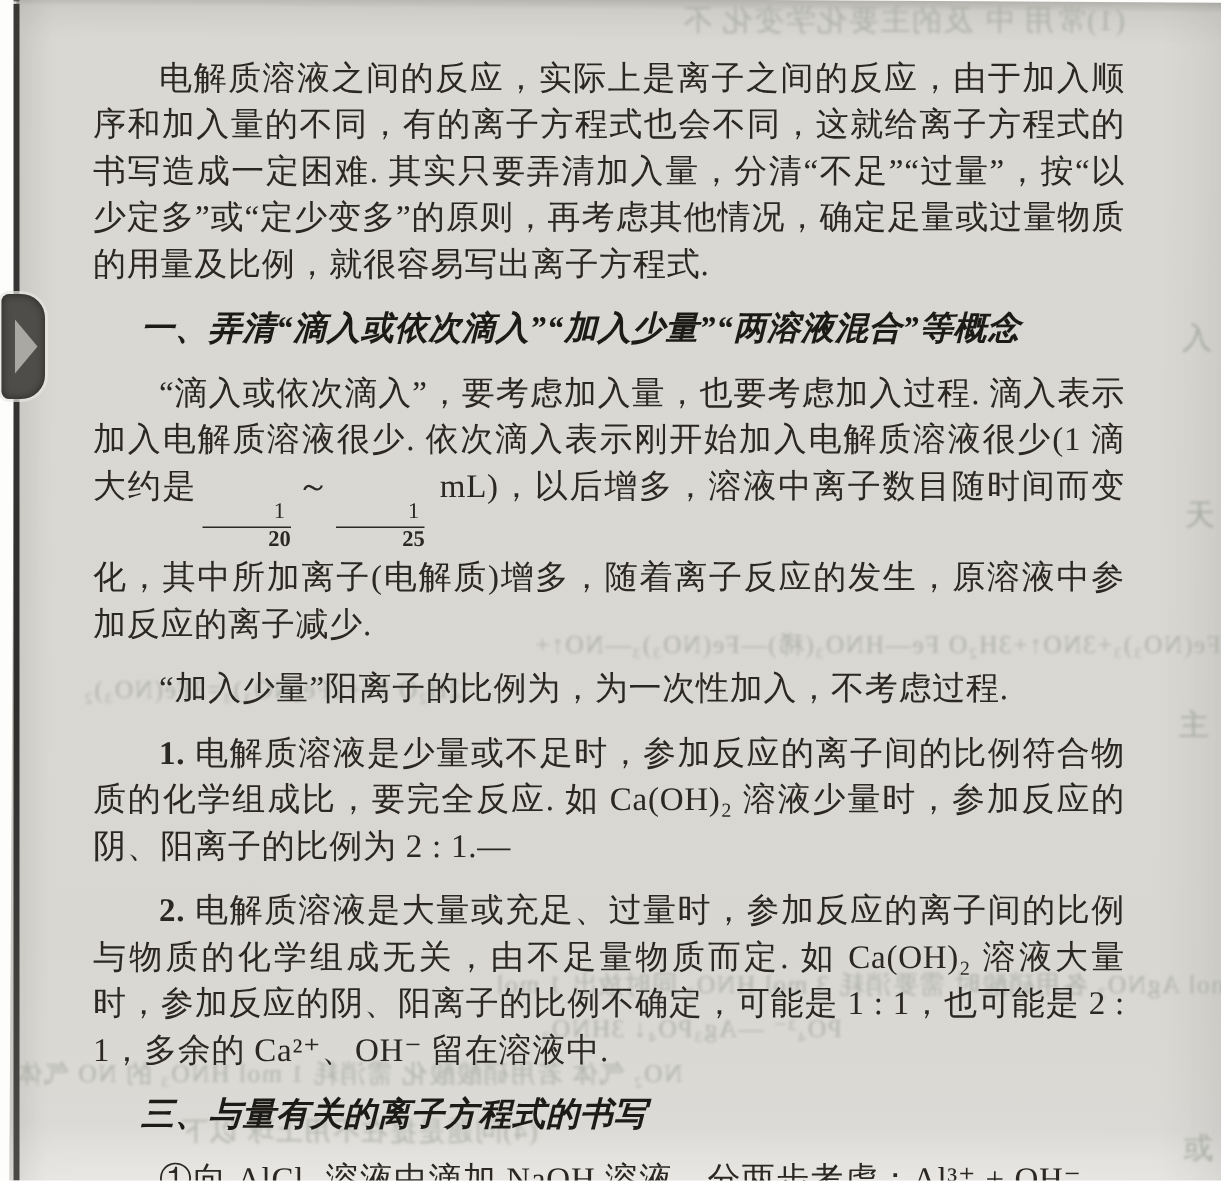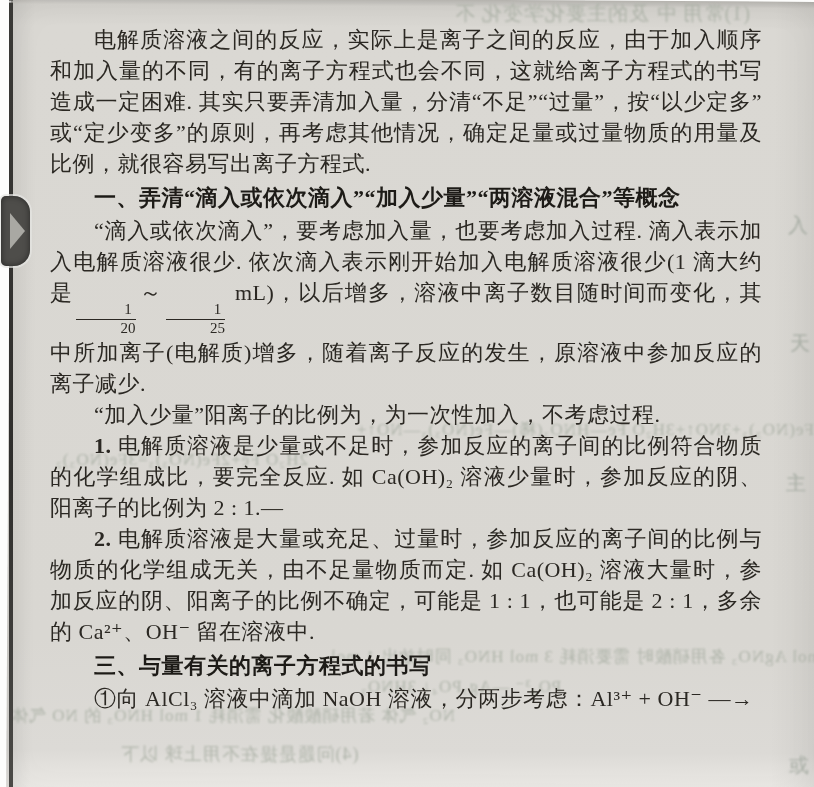--- a/index.html
+++ b/index.html
@@ -24,29 +24,29 @@
   .page-tab{position:absolute;left:1px;top:196px;width:29px;height:70px;z-index:6;
     background:#4e4d4a;border-radius:5px 16px 16px 5px;
     box-shadow:0 0 0 2px rgba(230,230,226,0.7),inset 0 0 6px rgba(0,0,0,0.5);}
   .tab-arrow{position:absolute;left:9px;top:17px;width:0;height:0;
     border-top:18px solid transparent;border-bottom:18px solid transparent;
     border-left:15px solid #a9a8a3;}
 
   
   .content{position:absolute;left:50px;top:24px;width:712px;color:#2b2823;
     font-size:22px;line-height:31px;letter-spacing:0.5px;text-align:justify;z-index:3;}
-  .para{margin:0;text-indent:2em;}
-  .heading{margin:3px 0 2px 0;font-weight:bold;color:#1d1b17;text-indent:2em;font-size:22px;}
+  .para{margin:12px;text-indent:2em;}
+  .heading{margin:3px 0 2px 0;font-weight:bold;color:#1d1b17;text-indent:2em;font-size:22px;font-style:italic;}
   .pnum{font-weight:bold;}
 
   
   .frac{display:inline-flex;flex-direction:column;vertical-align:-14px;
     text-align:center;font-size:15px;line-height:1.05;margin:0 3px;letter-spacing:0;}
   .frac .num{border-bottom:1.5px solid #2b2823;padding:0 4px 1px 4px;}
-  .frac .den{padding-top:1px;}
+  .frac .den{padding-top:1px;font-weight:bold;}
 
   
   .bt{position:absolute;z-index:1;color:#a9afa4;transform:scaleX(-1);
     filter:blur(1.1px);opacity:0.85;white-space:nowrap;letter-spacing:1px;
     font-size:18px;pointer-events:none;}
   .bt0{left:150px;top:0px;width:600px;font-size:20px;}
   .bt1{left:0px;top:418px;width:814px;font-size:17px;}
   .bt2{left:55px;top:450px;font-size:17px;}
   .bt3{left:330px;top:645px;font-size:17px;}
   .bt4{left:360px;top:676px;font-size:17px;}

